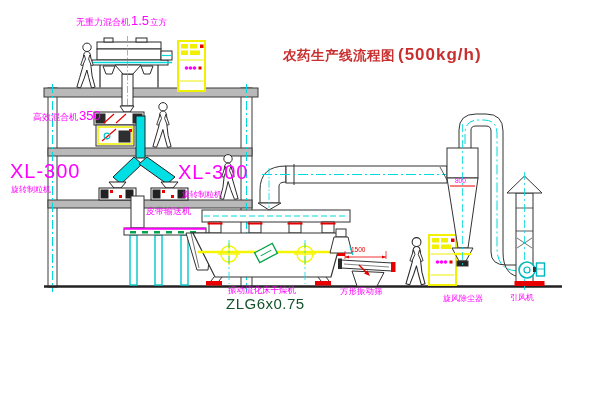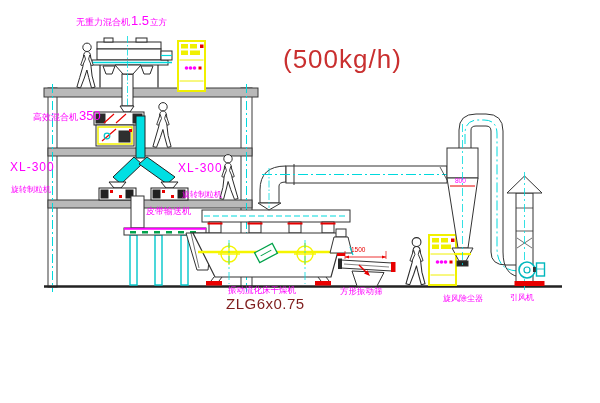--- a/index.html
+++ b/index.html
@@ -2,26 +2,26 @@
 <html><head>
 <meta charset="utf-8">
 <style>
   html,body{margin:0;padding:0;background:#fff;}
   .stage{position:relative;width:600px;height:403px;background:#fff;overflow:hidden;
          font-family:"Liberation Sans","DejaVu Sans",sans-serif;}
   .stage svg{position:absolute;left:0;top:0;}
   .lbl{position:absolute;color:#ff00ff;white-space:nowrap;line-height:1;}
   .sm{transform:scale(0.5);transform-origin:0 0;}
   .flexb{display:flex;align-items:baseline;gap:2px;}
-  .model{font-size:12px;letter-spacing:1px;color:#ff00ff;}
-  .bigmodel{font-size:15px;letter-spacing:0.5px;color:#7f1d1d;}
+  .model{font-size:20px;letter-spacing:1px;color:#ff00ff;}
+  .bigmodel{font-size:15px;letter-spacing:0.5px;color:#14532d;}
   .title{position:absolute;left:283px;top:46px;display:flex;align-items:baseline;gap:3px;
          color:#c92f2f;white-space:nowrap;line-height:1;}
   .title .cn{font-size:13.5px;font-weight:700;letter-spacing:0.5px;}
-  .title .cap{font-size:26px;font-weight:400;letter-spacing:1px;}
+  .title .cap{font-size:17px;font-weight:700;letter-spacing:1px;}
   .dim{position:absolute;white-space:nowrap;line-height:1;}
 </style>
 </head>
 <body>
 
 <div class="stage">
 
 <svg width="600" height="403" viewBox="0 0 600 403">
   <defs>
     <g id="person">
@@ -243,20 +243,21 @@
     <circle cx="527" cy="270" r="8" fill="#fff" stroke="#00b7bd" stroke-width="1.6"></circle>
     <circle cx="527" cy="270" r="3" fill="#fff" stroke="#00b7bd" stroke-width="1.2"></circle>
     <rect x="533" y="267" width="4" height="5" fill="#333"></rect>
     <rect x="536.5" y="263" width="8" height="13" fill="#fff" stroke="#00b7bd" stroke-width="1.4"></rect>
     <line x1="536.5" y1="269" x2="544.5" y2="269" stroke="#00b7bd" stroke-width="0.8"></line>
     <rect x="514.5" y="281" width="30" height="5" fill="#e80000"></rect>
   </g>
 </svg>
 
 <div class="title">
+  <span class="cn">农药生产线流程图</span>
   <span class="cap">(500kg/h)</span>
 </div>
 
 <div class="lbl sm flexb" style="left:76px;top:14px;">
   <span style="font-size:18px;">无重力混合机</span>
   <span style="font-size:26px;">1.5</span>
   <span style="font-size:17px;">立方</span>
 </div>
 
 <div class="lbl sm flexb" style="left:33px;top:109px;">

